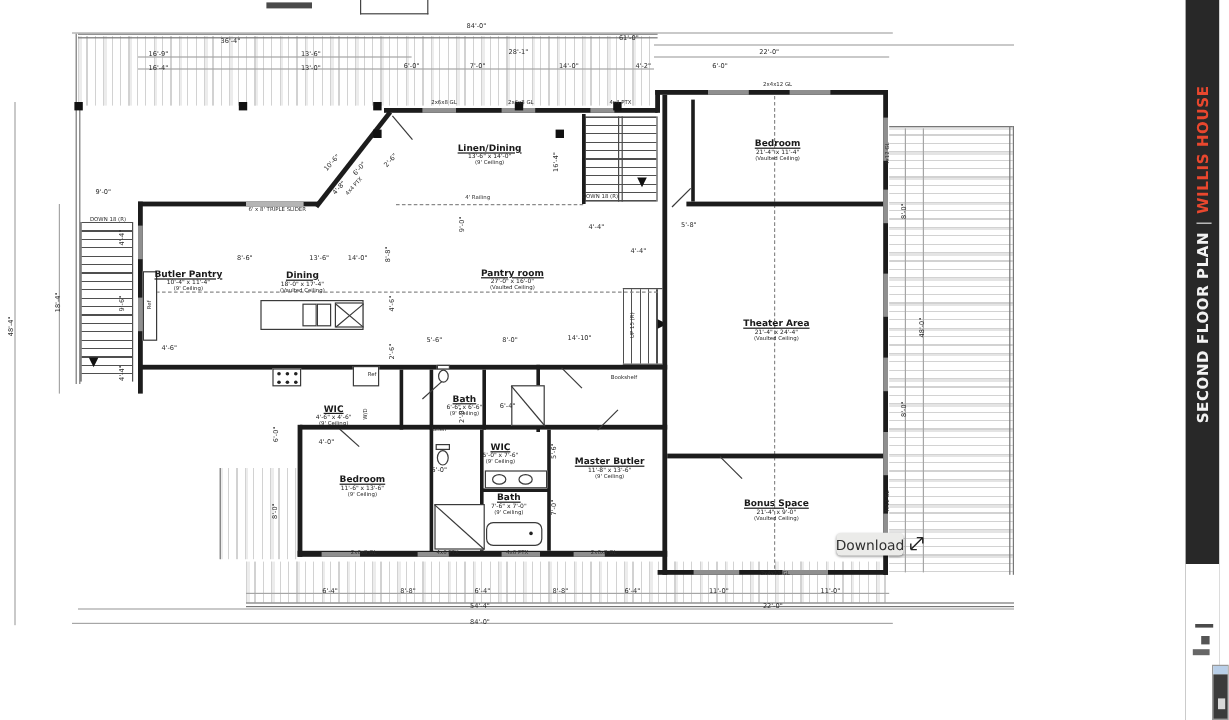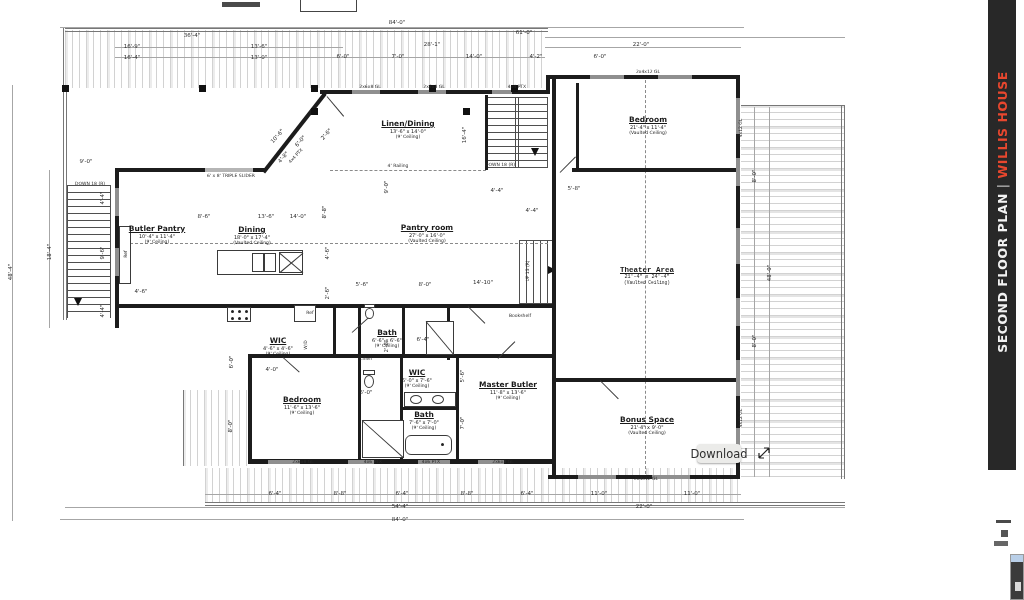--- a/index.html
+++ b/index.html
@@ -36,21 +36,21 @@
   .room .nm{font-size:7.5px;line-height:8px;font-weight:bold;text-decoration:underline;white-space:nowrap;}
   .room .sz{font-size:5px;line-height:6px;white-space:nowrap;}
   .room .cl{font-size:4.5px;line-height:5.5px;white-space:nowrap;}
   #sidebar{position:absolute;left:988px;top:0;width:28px;height:600px;background:#282828;}
   #vtitle{position:absolute;left:14px;top:212px;transform:translate(-50%,-50%) rotate(-90deg);
     white-space:nowrap;font-weight:bold;font-size:12.5px;letter-spacing:.5px;}
   #vtitle .sheet{color:#f2f2f2;}
   #vtitle .div{color:#cfcfcf;margin:0 5px;font-weight:normal;}
   #vtitle .proj{color:#e8472e;}
   #titleblock{position:absolute;left:988px;top:470px;width:28px;height:130px;background:#fff;}
-  #dl-tip{position:absolute;left:697px;top:444px;width:44px;height:19px;background:#ebebe9;
+  #dl-tip{position:absolute;left:697px;top:444px;width:56px;height:19px;background:#ebebe9;
     border-radius:4px;box-shadow:0 1px 2px rgba(0,0,0,.35);color:#2f2f2f;font-size:11.5px;
     display:flex;align-items:center;justify-content:center;}
   #cursor{position:absolute;left:756px;top:445px;}
   #thumb{position:absolute;left:1010px;top:554px;width:14px;height:46px;border:1px solid #999;
     background:#e8e8e8;box-sizing:border-box;overflow:hidden;}
   #thumb .hd{position:absolute;left:0;top:0;width:14px;height:7px;background:#b9cfe8;}
   #thumb .bd{position:absolute;left:0;top:7px;width:14px;height:39px;background:#3b3b3b;}
   #thumb .gl{position:absolute;left:4px;top:27px;width:6px;height:9px;background:#d8d8d8;}
 </style>
 </head>
@@ -216,21 +216,21 @@
         <div class="room" style="left: 252px; top: 226px;">
           <div class="nm">Dining</div>
           <div class="sz">18'-0" x 17'-4"</div>
           <div class="cl">(Vaulted Ceiling)</div>
         </div>
         <div class="room" style="left: 427px; top: 224px;">
           <div class="nm">Pantry room</div>
           <div class="sz">27'-0" x 16'-0"</div>
           <div class="cl">(Vaulted Ceiling)</div>
         </div>
-        <div class="room" style="left: 647px; top: 266px; font-family: Liberation Mono, monospace;">
+        <div class="room" style="left: 647px; top: 266px;">
           <div class="nm">Theater Area</div>
           <div class="sz">21'-4" x 24'-4"</div>
           <div class="cl">(Vaulted Ceiling)</div>
         </div>
         <div class="room" style="left: 302px; top: 396px;">
           <div class="nm">Bedroom</div>
           <div class="sz">11'-6" x 13'-6"</div>
           <div class="cl">(9' Ceiling)</div>
         </div>
         <div class="room" style="left: 508px; top: 381px;">

